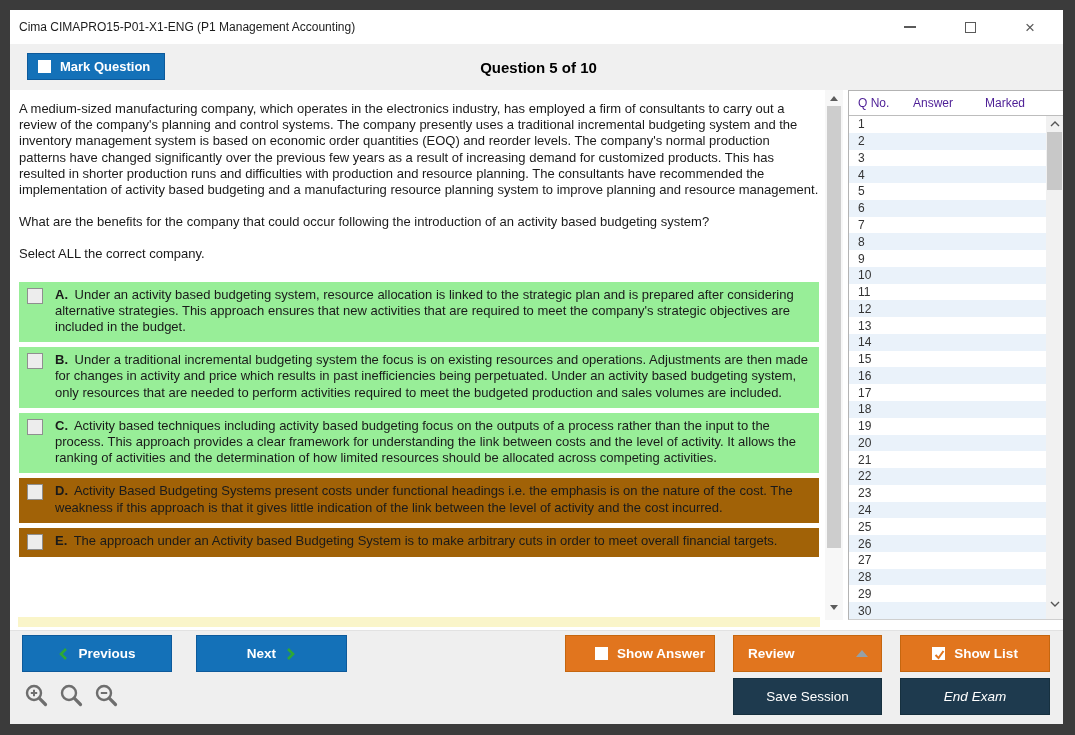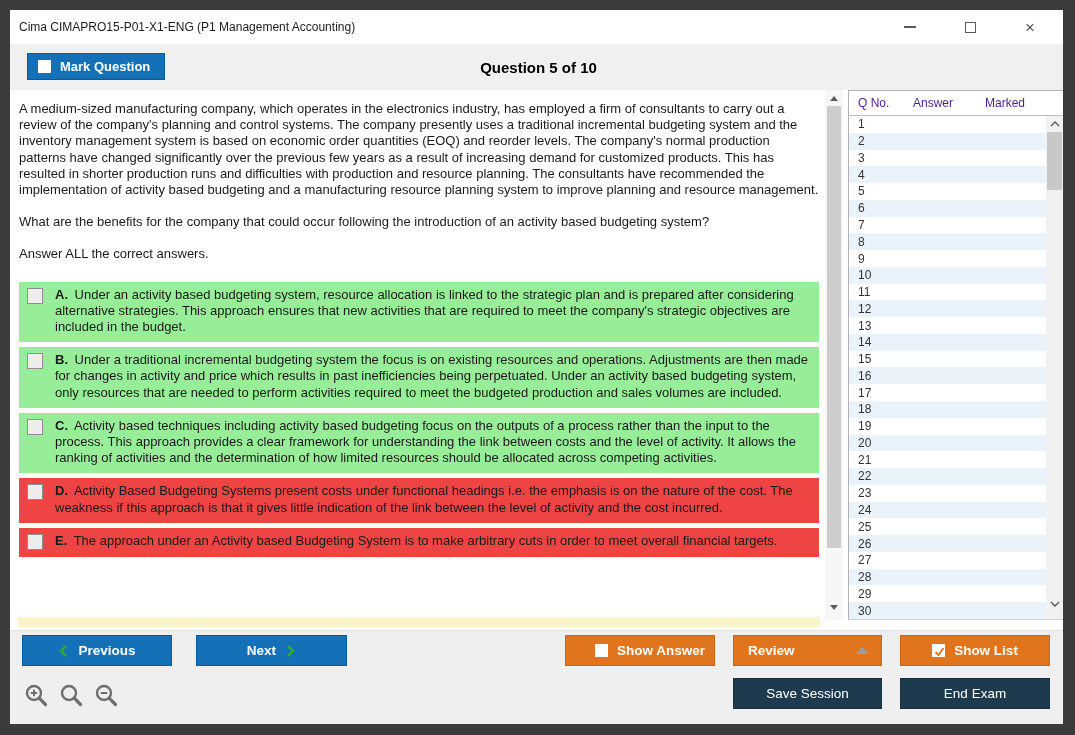--- a/index.html
+++ b/index.html
@@ -46,21 +46,21 @@
     display:flex;align-items:center;justify-content:center;
     font-size:15px;font-weight:bold;color:#000;pointer-events:none;
   }
   
   .content{flex:1;display:flex;min-height:0;}
   .main{width:815px;padding:11px 6px 0 9px;position:relative;overflow:hidden;}
   .main p{font-size:13px;line-height:16.2px;color:#1a1a1a;margin-bottom:16px;}
   .main p.select-all{margin-bottom:19px;}
   .option{
     display:flex;gap:12px;padding:5px 6px 7px 8px;margin-bottom:5px;
-    background:#ef4444;cursor:pointer;
+    background:#a16207;cursor:pointer;
   }
   .option.hl{background:var(--highlight_green);}
   .opt-checkbox{
     width:16px;height:16px;background:#ededed;border:1px solid #8f8f8f;
     flex-shrink:0;margin-top:1px;cursor:pointer;
   }
   .opt-text{font-size:13px;line-height:16.2px;color:#1a1a1a;margin:0 !important;}
   .opt-letter{margin-right:3px;}
   .yellow-strip{position:absolute;left:8px;right:5px;bottom:3px;height:10px;background:var(--yellow_strip);}
   
@@ -83,31 +83,31 @@
   .sb-body{flex:1;display:flex;min-height:0;}
   .sb-rows{flex:1;display:flex;flex-direction:column;}
   .sb-row{height:16.83px;display:flex;align-items:center;font-size:12px;color:#333;cursor:pointer;}
   .sb-row.alt{background:var(--row_alt_blue);}
   .sb-scrollbar{width:17px;background:#f1f1f1;position:relative;flex-shrink:0;}
   .sb-thumb{position:absolute;left:1px;top:16px;width:15px;height:58px;background:#c8c8c8;cursor:pointer;}
   .chev{display:block;}
   .sb-arrow2{position:absolute;left:0;width:17px;height:14px;display:flex;align-items:center;justify-content:center;cursor:pointer;}
   
   .footer{height:94px;background:#efefef;position:relative;flex-shrink:0;border-top:1px solid #e2e2e2;}
-  .fbtn{position:absolute;display:flex;align-items:center;justify-content:center;height:31px;font-size:13.5px;color:#fff;cursor:pointer;}
+  .fbtn{position:absolute;display:flex;align-items:center;justify-content:center;height:37px;font-size:13.5px;color:#fff;cursor:pointer;}
   .btn-blue{background:var(--accent_blue);border:1px solid #0d5a9b;font-weight:bold;gap:10px;}
   .btn-orange{background:var(--accent_orange);border:1px solid #c5660f;font-weight:600;gap:9px;}
   .btn-navy{background:var(--dark_navy);border:1px solid #16303f;font-weight:normal;align-items:center;}
   .btn-previous{left:12px;top:4px;width:150px;}
   .btn-next{left:166px;top:4px;width:151px;margin-left:20px;}
   .btn-show-answer{left:555px;top:4px;width:150px;padding-left:20px;}
   .btn-review{left:723px;top:4px;width:149px;justify-content:space-between;padding:0 13px 0 14px;}
   .btn-show-list{left:890px;top:4px;width:150px;}
   .btn-save{left:723px;top:47px;width:149px;}
-  .btn-end{left:890px;top:47px;width:150px;}
+  .btn-end{left:890px;top:47px;width:150px;font-style:italic;}
   .review-tri{width:0;height:0;border-left:6px solid transparent;border-right:6px solid transparent;border-bottom:7px solid #95a0a8;}
   .zoom-icons{position:absolute;left:14px;top:52px;display:flex;gap:9px;}
   .zoom-icon{width:26px;height:26px;cursor:pointer;}
 </style>
 </head>
 <body>
 
 <div class="window">
 
   <div class="titlebar">
@@ -131,21 +131,21 @@
       <span class="checkbox"></span>
       <span>Mark Question</span>
     </div>
   </div>
 
   <div class="content">
 
     <div class="main">
       <p>A medium-sized manufacturing company, which operates in the electronics industry, has employed a firm of consultants to carry out a review of the company's planning and control systems. The company presently uses a traditional incremental budgeting system and the inventory management system is based on economic order quantities (EOQ) and reorder levels. The company's normal production patterns have changed significantly over the previous few years as a result of increasing demand for customized products. This has resulted in shorter production runs and difficulties with production and resource planning. The consultants have recommended the implementation of activity based budgeting and a manufacturing resource planning system to improve planning and resource management.</p>
       <p>What are the benefits for the company that could occur following the introduction of an activity based budgeting system?</p>
-      <p class="select-all">Answer ALL the correct answers.</p>
+      <p class="select-all">Select ALL the correct company.</p>
       <div id="options-list">
   <div class="option hl">
     <span class="opt-checkbox"></span>
     <p class="opt-text"><b class="opt-letter">A.</b><span class="opt-body"> Under an activity based budgeting system, resource allocation is linked to the strategic plan and is prepared after considering alternative strategies. This approach ensures that new activities that are required to meet the company's strategic objectives are included in the budget.</span></p>
   </div>
 
   <div class="option hl">
     <span class="opt-checkbox"></span>
     <p class="opt-text"><b class="opt-letter">B.</b><span class="opt-body"> Under a traditional incremental budgeting system the focus is on existing resources and operations. Adjustments are then made for changes in activity and price which results in past inefficiencies being perpetuated. Under an activity based budgeting system, only resources that are needed to perform activities required to meet the budgeted production and sales volumes are included.</span></p>
   </div>

